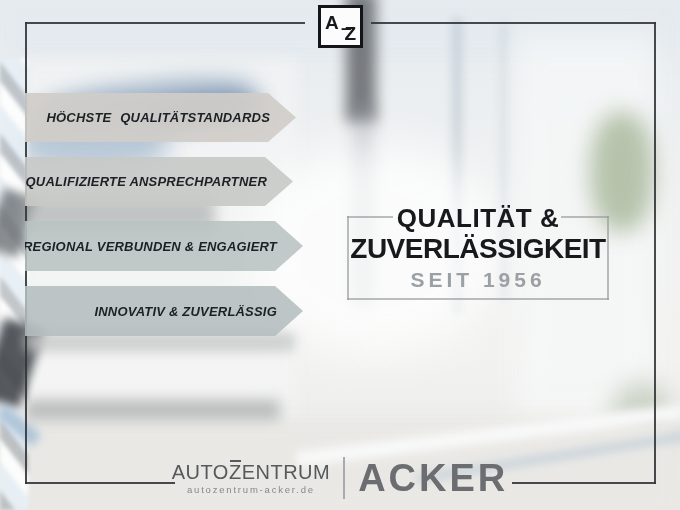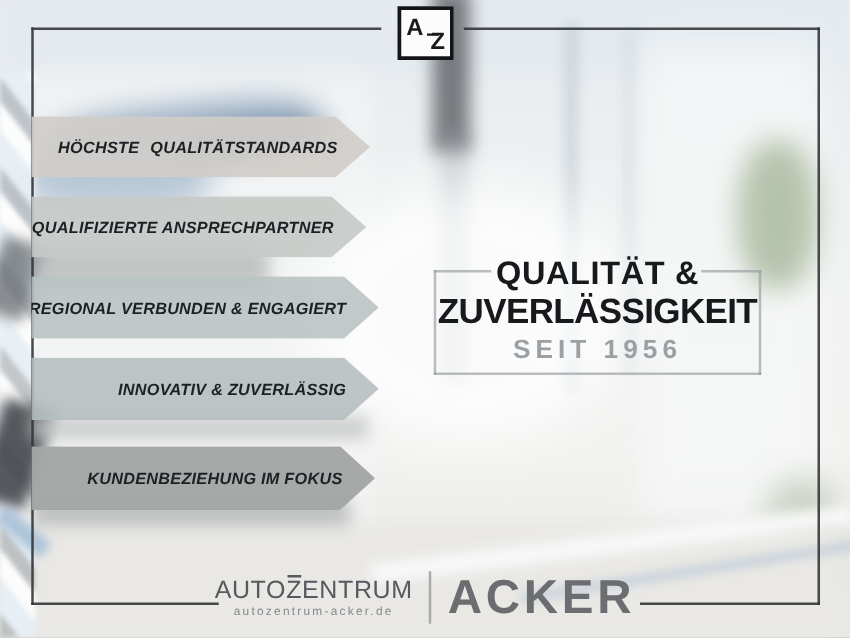--- a/index.html
+++ b/index.html
@@ -122,23 +122,20 @@
   </div>
   <div class="ribbon r3">
     <span>REGIONAL VERBUNDEN &amp; ENGAGIERT</span>
   </div>
   <div class="ribbon r2">
     <span>QUALIFIZIERTE ANSPRECHPARTNER</span>
   </div>
   <div class="ribbon r4">
     <span>INNOVATIV &amp; ZUVERLÄSSIG</span>
   </div>
-  <div class="ribbon r5">
-    <span>KUNDENBEZIEHUNG IM FOKUS</span>
-  </div>
 
   <div class="hbox-line" style="left:347px;top:216px;width:46px;height:2px;"></div>
   <div class="hbox-line" style="left:561px;top:216px;width:48px;height:2px;"></div>
   <div class="hbox-line" style="left:347px;top:216px;width:2px;height:84px;"></div>
   <div class="hbox-line" style="left:607px;top:216px;width:2px;height:84px;"></div>
   <div class="hbox-line" style="left:347px;top:298px;width:262px;height:2px;"></div>
 
   <div class="headline">
     <div class="l1">QUALITÄT &amp;</div>
     <div class="l2">ZUVERLÄSSIGKEIT</div>

